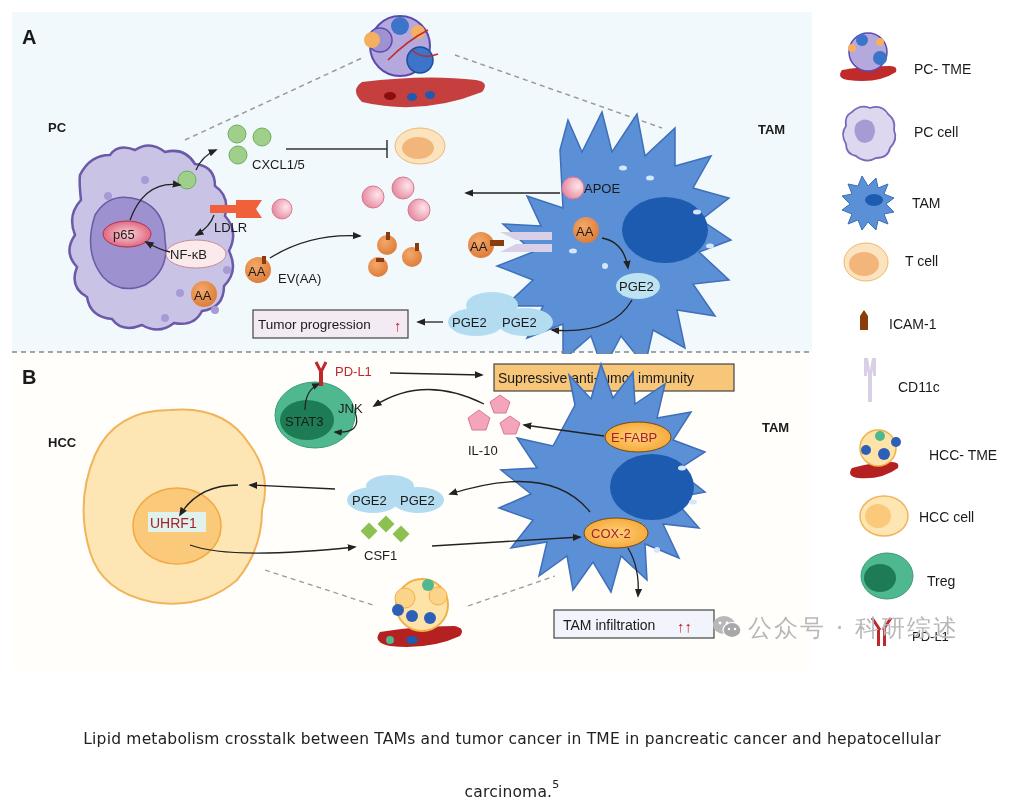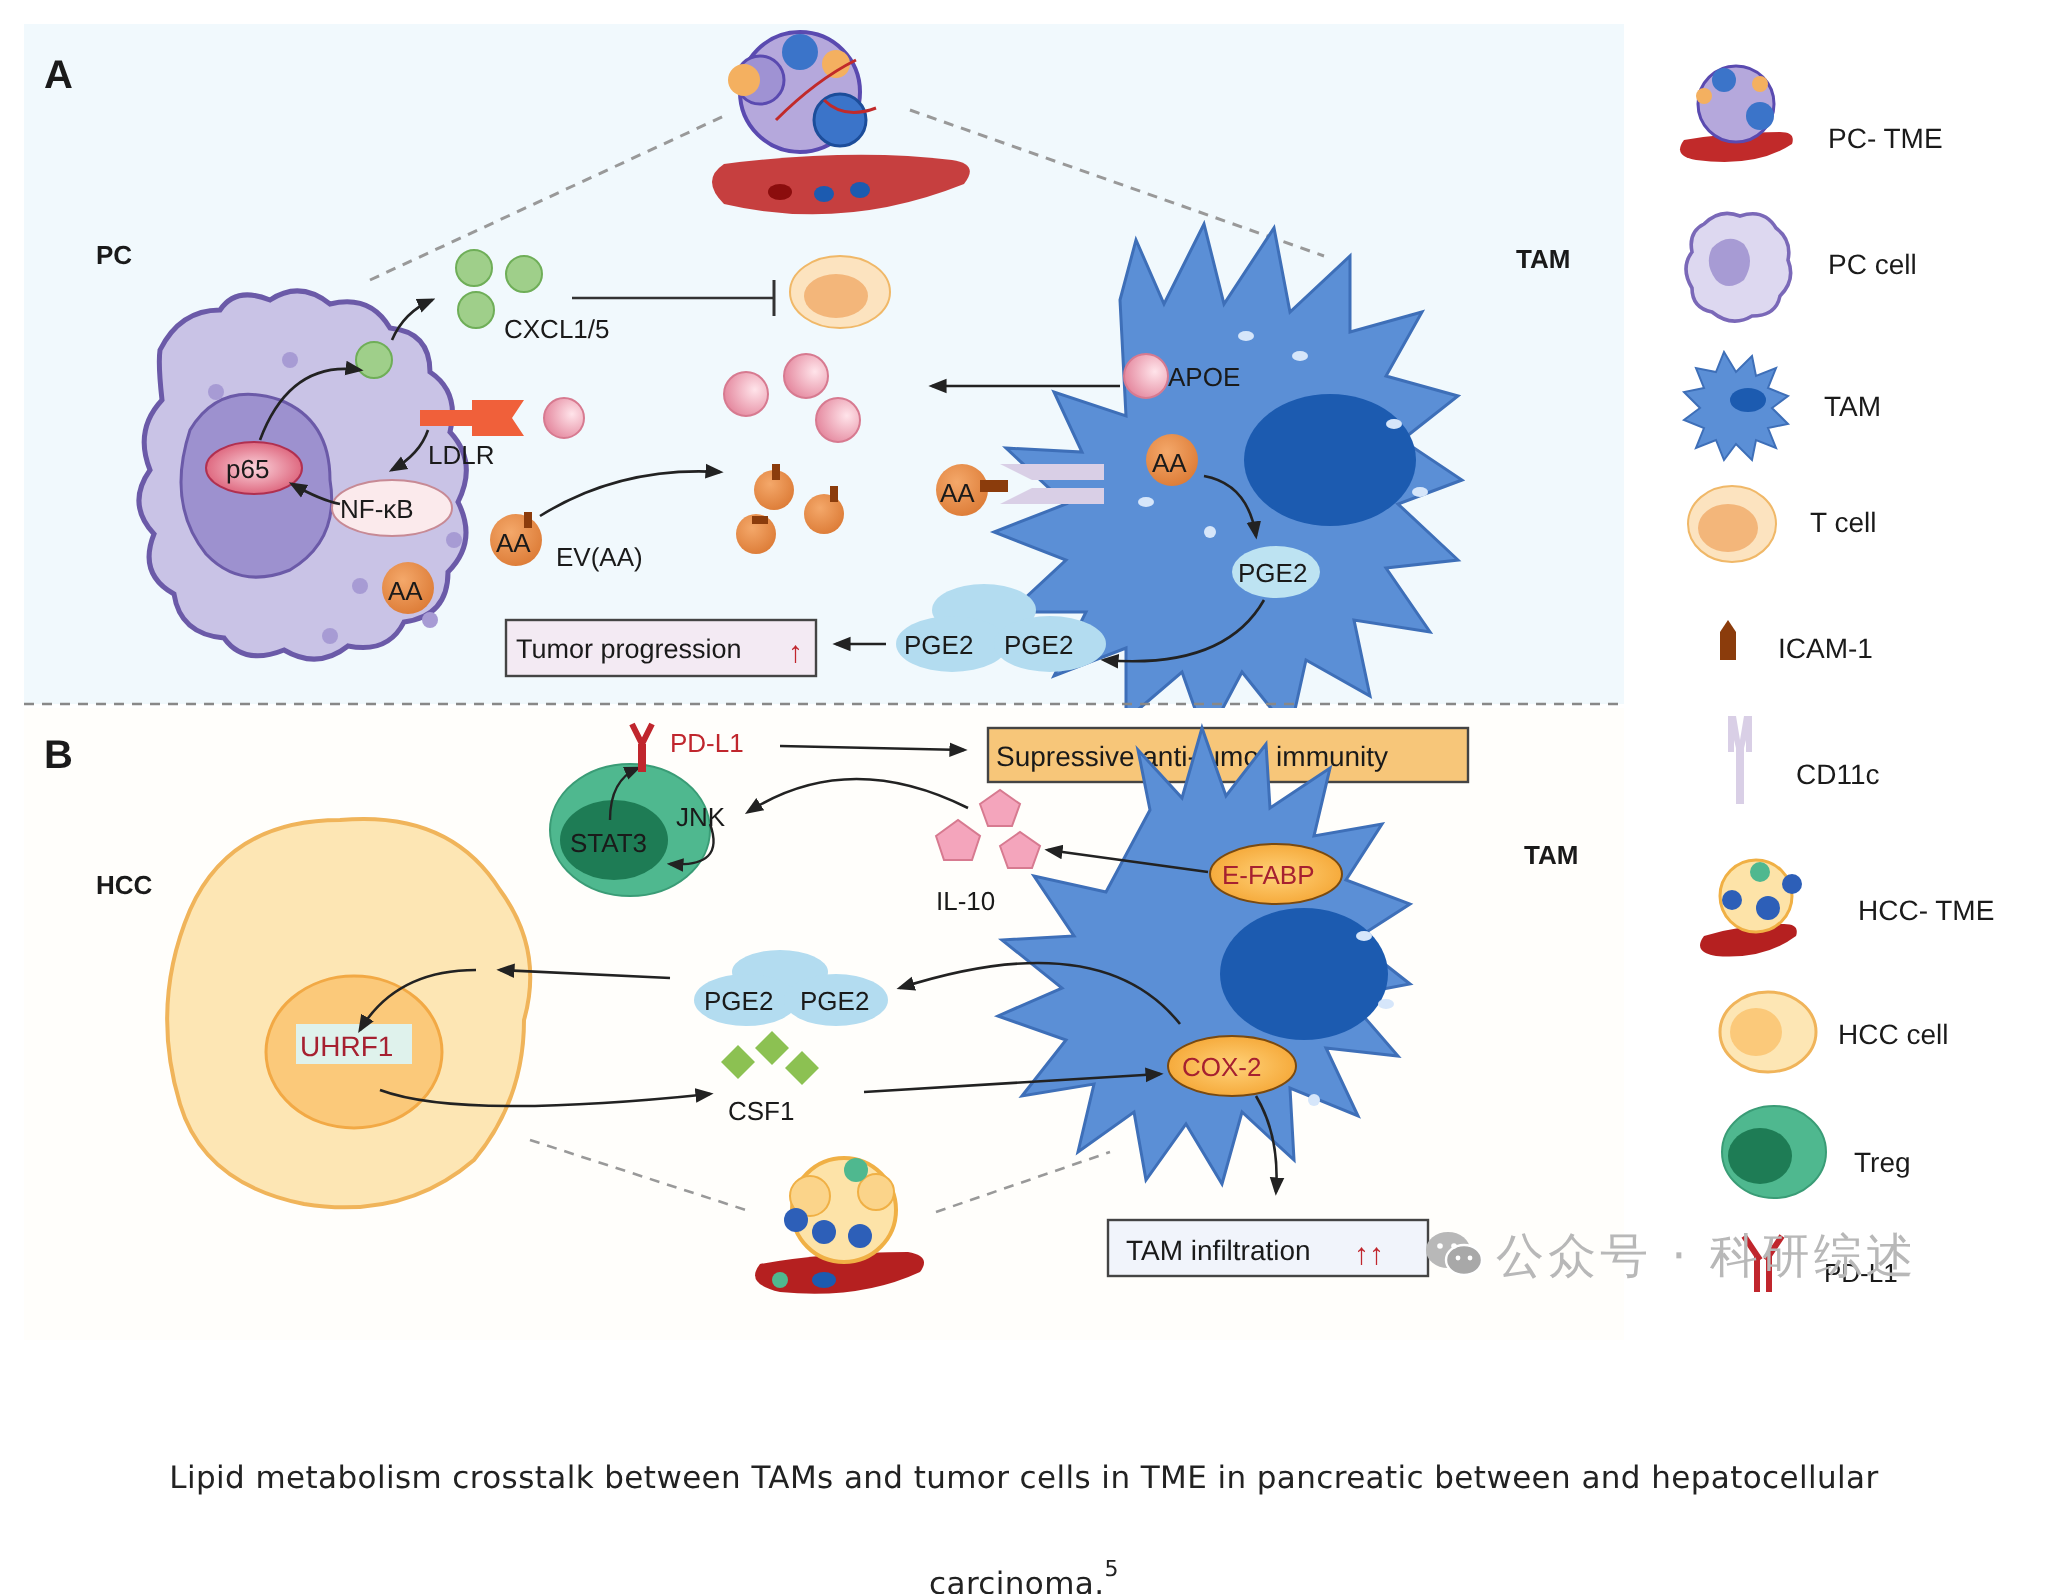--- a/index.html
+++ b/index.html
@@ -356,15 +356,15 @@
     <ellipse cx="12" cy="10" rx="11" ry="9" fill="#b8b8b8"></ellipse>
     <ellipse cx="20" cy="15" rx="9" ry="7.5" fill="#a8a8a8" stroke="#fff" stroke-width="1.2"></ellipse>
     <circle cx="8" cy="8" r="1.4" fill="#fff"></circle>
       <circle cx="15" cy="8" r="1.4" fill="#fff"></circle>
     <circle cx="17" cy="14" r="1.2" fill="#fff"></circle>
       <circle cx="23" cy="14" r="1.2" fill="#fff"></circle>
   </svg><span>公众号 · 科研综述</span>
 </div>
 
 <div id="caption">
-  <div>Lipid metabolism crosstalk between TAMs and tumor cells in TME in pancreatic between and hepatocellular</div>
+  <div>Lipid metabolism crosstalk between TAMs and tumor cancer in TME in pancreatic cancer and hepatocellular</div>
   <div><span>carcinoma.</span><sup>5</sup></div>
 </div>
 
 </body></html>

